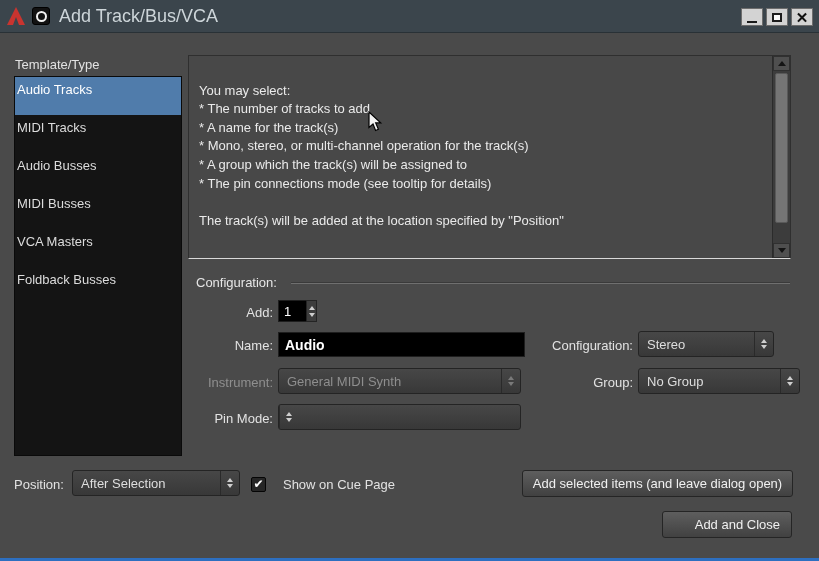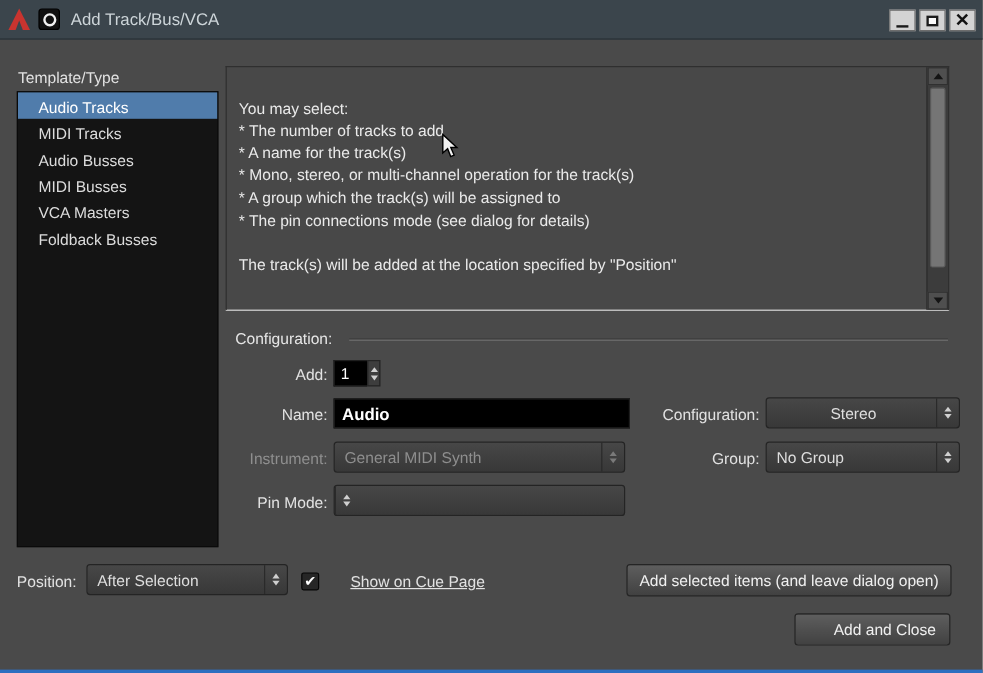--- a/index.html
+++ b/index.html
@@ -16,38 +16,38 @@
     background:#3b454c; border-bottom:1px solid #293136;
     display:flex; align-items:center; padding-left:5px; box-sizing:border-box;
   }
   .titlebar .logo { width:22px; height:22px; margin-right:5px; flex:0 0 auto; }
   .win-icon {
     width:16px; height:16px; background:#121212; border-radius:3px;
     border:1px solid #000; display:flex; align-items:center; justify-content:center;
     margin-right:9px; flex:0 0 auto;
   }
   .win-icon .ring { width:7px; height:7px; border:2px solid #f2f2f2; border-radius:50%; }
-  .title-text { color:#cdd5d9; font-size:14px; }
+  .title-text { color:#cdd5d9; font-size:18px; }
   .win-controls { position:absolute; right:6px; top:8px; display:flex; }
   .win-btn {
     width:22px; height:18px; background:#d3d3d3; border:1px solid #6d6d6d;
     margin-left:3px; display:flex; align-items:center; justify-content:center;
     box-sizing:border-box; cursor:default;
   }
   .glyph-min { width:10px; height:2px; background:#1a1a1a; margin-top:9px; }
   .glyph-max { width:10px; height:9px; background:#fafafa; border:2px solid #1c1c1c; box-sizing:border-box; }
   .glyph-close { color:#111; font-size:15px; font-weight:bold; line-height:1; }
 
   
   .tmpl-label { position:absolute; left:15px; top:57px; color:#e2e2e2; }
   .tmpl-list {
     position:absolute; left:14px; top:76px; width:168px; height:380px;
     background:#141414; border:1px solid #0a0a0a; box-sizing:border-box;
   }
-  .list-item { height:22px; line-height:25px; padding-left:17px; color:#dcdcdc; white-space:nowrap; }
+  .list-item { height:38px; line-height:25px; padding-left:2px; color:#dcdcdc; white-space:nowrap; }
   .list-item.selected { background:#507cab; color:#ffffff; }
 
   
   .desc-panel {
     position:absolute; left:188px; top:55px; width:603px; height:204px;
     background:#484848; border:1px solid #2f2f2f; border-bottom-color:#d9d9d9;
     box-sizing:border-box;
   }
   .desc-text { position:absolute; left:10px; top:7px; right:26px; }
   .desc-line { min-height:18.6px; line-height:18.6px; white-space:nowrap; color:#eaeaea; }
@@ -161,21 +161,21 @@
   </div>
 
   <div class="desc-panel">
     <div class="desc-text">
       <div class="desc-line"></div>
       <div class="desc-line">You may select:</div>
       <div class="desc-line">* The number of tracks to add</div>
       <div class="desc-line">* A name for the track(s)</div>
       <div class="desc-line">* Mono, stereo, or multi-channel operation for the track(s)</div>
       <div class="desc-line">* A group which the track(s) will be assigned to</div>
-      <div class="desc-line">* The pin connections mode (see dialog for details)</div>
+      <div class="desc-line">* The pin connections mode (see tooltip for details)</div>
       <div class="desc-line"></div>
       <div class="desc-line">The track(s) will be added at the location specified by "Position"</div>
     </div>
     <div class="scrollbar">
       <div class="scroll-btn up">
           <span class="tri-up-dark"></span>
         </div>
       <div class="scroll-thumb"></div>
       <div class="scroll-btn down">
           <span class="tri-down-dark"></span>
@@ -191,21 +191,21 @@
     <input value="1" style="">
     <span class="spin-btns">
       <span class="tri-up-sm"></span>
       <span class="tri-down-sm"></span>
     </span>
   </div>
 
   <div class="lbl" style="left:120px; top:338px; width:153px;">Name:</div>
   <input class="entry name-entry" style="left: 278px; top: 332px; width: 247px; height: 25px;" value="Audio">
   <div class="lbl" style="left:490px; top:338px; width:143px;">Configuration:</div>
-  <div class="combo" style="left:638px; top:331px; width:162px;padding-left:45px;">
+  <div class="combo" style="left:638px; top:331px; width:136px;">
     <span class="txt">Stereo</span>
     <span class="arrows">
         <span class="tri-up-sm"></span>
         <span class="tri-down-sm"></span>
       </span>
   </div>
 
   <div class="lbl disabled" style="left:120px; top:375px; width:153px;">Instrument:</div>
   <div class="combo disabled" style="left:278px; top:368px; width:243px;">
     <span class="txt">General MIDI Synth</span>
@@ -235,21 +235,21 @@
   <div class="combo" style="left:72px; top:470px; width:168px;">
     <span class="txt">After Selection</span>
     <span class="arrows">
         <span class="tri-up-sm"></span>
         <span class="tri-down-sm"></span>
       </span>
   </div>
   <div class="checkbox" style="left:251px; top:477px;">
     <span class="mark">✔</span>
   </div>
-  <div class="lbl" style="left:283px; top:477px; width:130px; text-align:center;text-decoration:underline;">Show on Cue Page</div>
+  <div class="lbl" style="left:265px; top:477px; width:130px; text-align:right;">Show on Cue Page</div>
   <div class="btn" style="left:522px; top:470px; width:271px;">Add selected items (and leave dialog open)</div>
   <div class="btn" style="right:27px; top:511px;padding-left:32px;">Add and Close</div>
 
   <div class="bottom-bar"></div>
 
   <svg class="cursor" width="18" height="22" viewBox="0 0 18 22">
     <polygon points="1,1 1,16.5 5,13 7.6,19.5 10.4,18.2 7.7,11.9 12.7,11.9" fill="#f2f2f2" stroke="#000" stroke-width="1.2"></polygon>
   </svg>
 
 </div>

